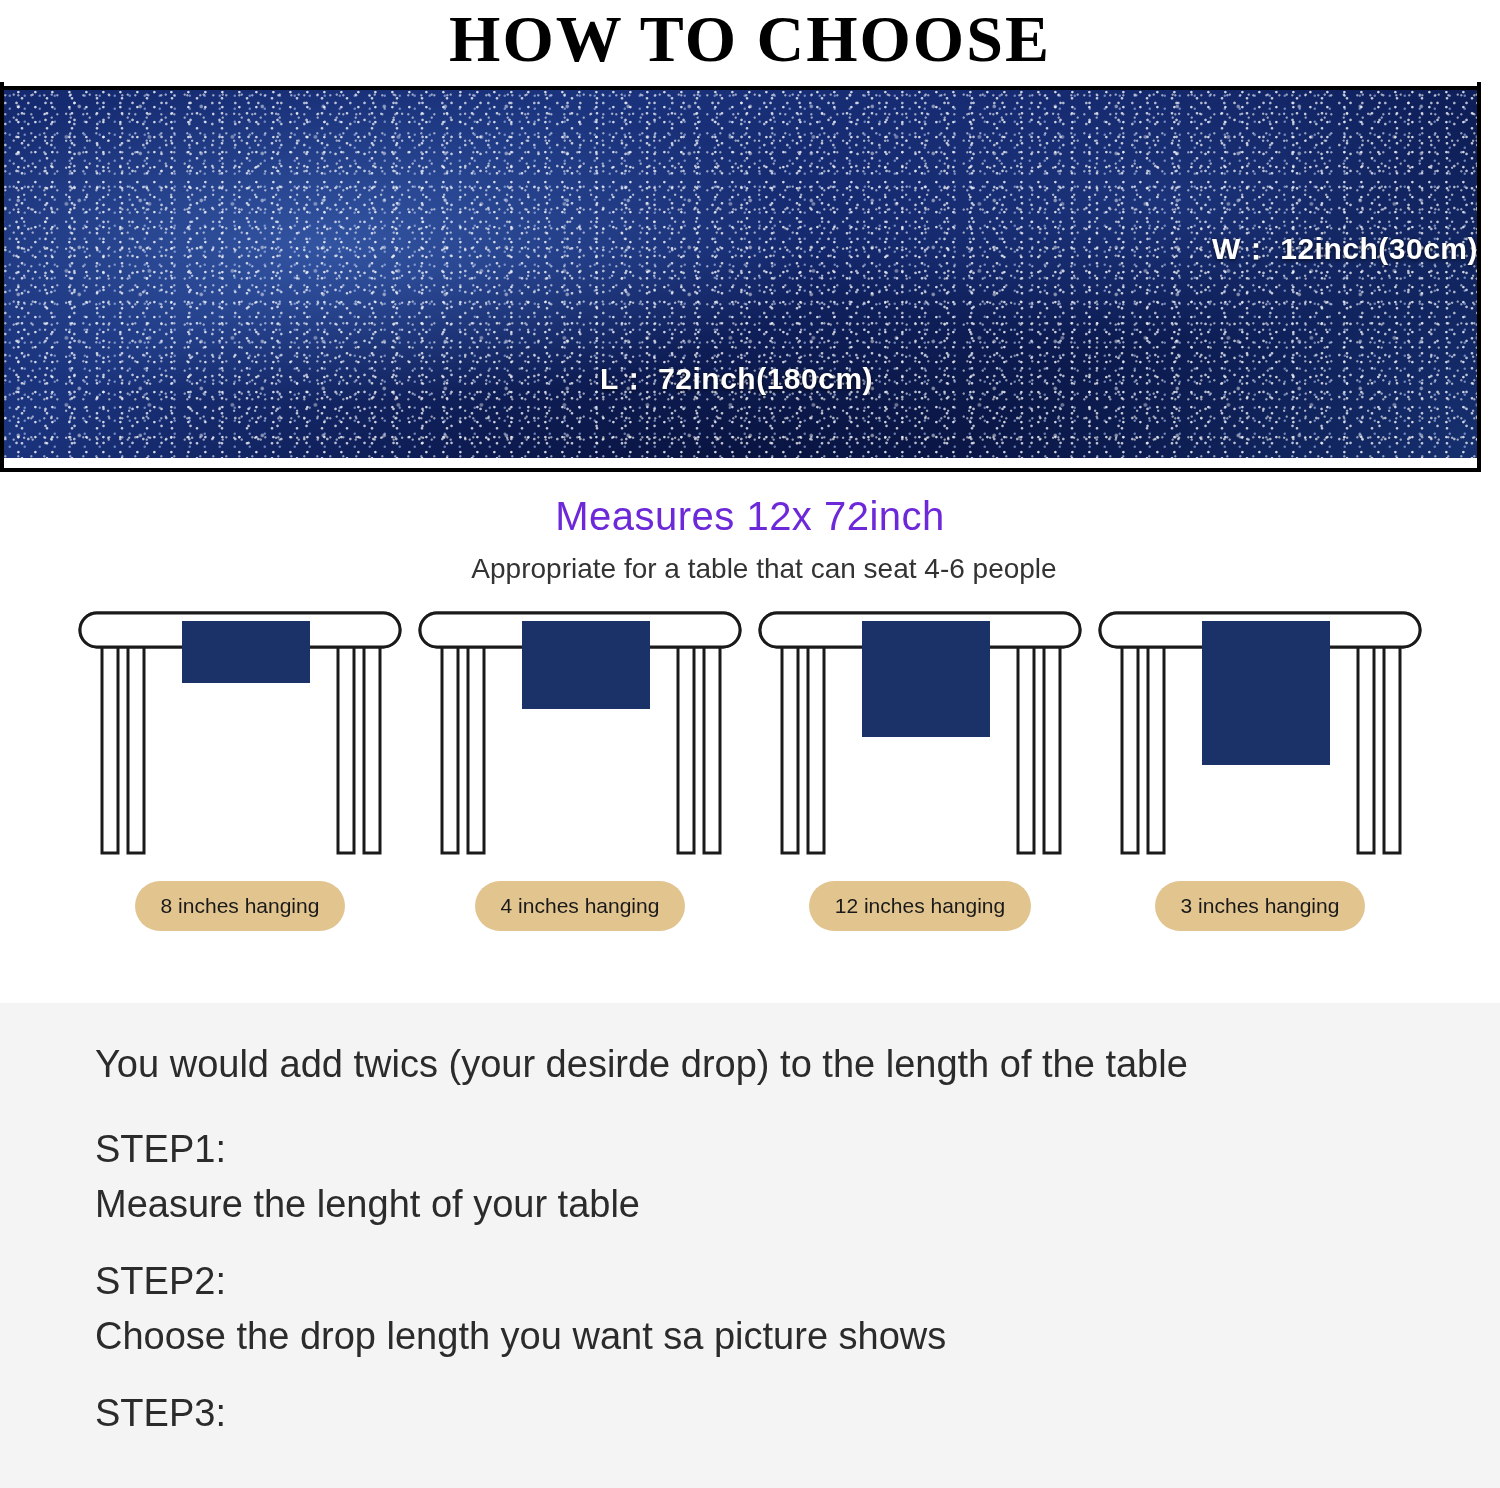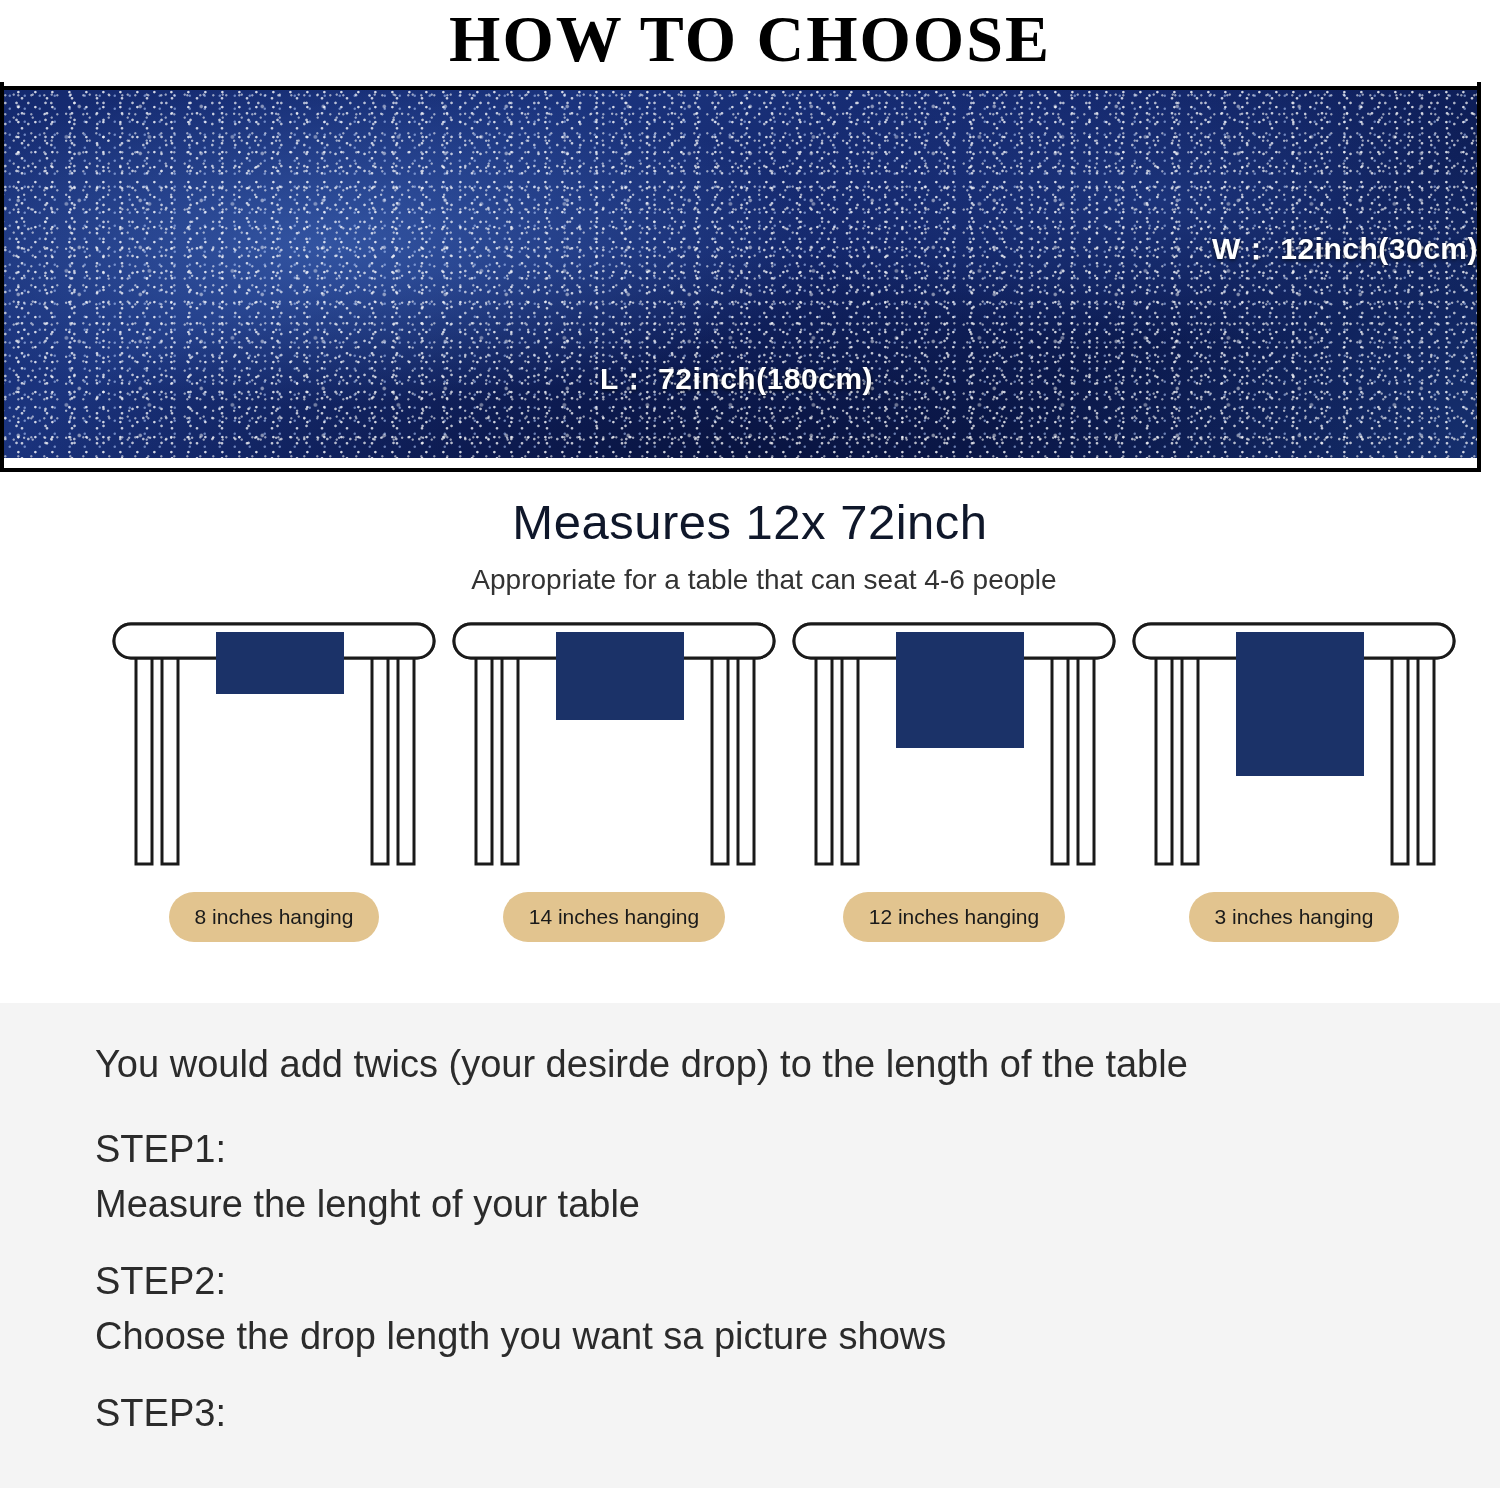--- a/index.html
+++ b/index.html
@@ -111,38 +111,38 @@
     left: 0;
     top: 4px;
     width: 1481px;
     height: 4px;
     background: #000;
   }
 
   
   .measures {
     text-align: center;
-    font-size: 49px;
-    color: #0f172a;
+    font-size: 40px;
+    color: #6d28d9;
     font-weight: 500;
     margin-top: 22px;
     letter-spacing: 0.5px;
   }
   .subtitle {
     text-align: center;
     font-size: 28px;
     color: #333333;
     margin-top: 14px;
     margin-left: 28px;
   }
 
   
   .tables-row {
     display: flex;
-    justify-content: flex-end;
+    justify-content: center;
     padding: 24px 36px 0 36px;
     box-sizing: border-box;
     width: 1500px;
   }
   .table-cell {
     width: 340px;
     display: flex;
     flex-direction: column;
     align-items: center;
   }
@@ -222,21 +222,21 @@
       <svg width="340" height="250" viewBox="0 0 340 250">
         <rect x="10" y="4" width="320" height="34" rx="17" fill="#ffffff" stroke="#1a1a1a" stroke-width="3"></rect>
         <rect x="32" y="38" width="16" height="206" fill="#ffffff" stroke="#1a1a1a" stroke-width="3"></rect>
         <rect x="58" y="38" width="16" height="206" fill="#ffffff" stroke="#1a1a1a" stroke-width="3"></rect>
         <rect x="268" y="38" width="16" height="206" fill="#ffffff" stroke="#1a1a1a" stroke-width="3"></rect>
         <rect x="294" y="38" width="16" height="206" fill="#ffffff" stroke="#1a1a1a" stroke-width="3"></rect>
         <rect x="10" y="4" width="320" height="34" rx="17" fill="#ffffff" stroke="#1a1a1a" stroke-width="3"></rect>
         <rect x="112" y="12" width="128" height="88" fill="#1b3268"></rect>
       </svg>
     </div>
-    <div class="badge">14 inches hanging</div>
+    <div class="badge">4 inches hanging</div>
   </div>
 
   <div class="table-cell">
     <div class="diagram">
       <svg width="340" height="250" viewBox="0 0 340 250">
         <rect x="10" y="4" width="320" height="34" rx="17" fill="#ffffff" stroke="#1a1a1a" stroke-width="3"></rect>
         <rect x="32" y="38" width="16" height="206" fill="#ffffff" stroke="#1a1a1a" stroke-width="3"></rect>
         <rect x="58" y="38" width="16" height="206" fill="#ffffff" stroke="#1a1a1a" stroke-width="3"></rect>
         <rect x="268" y="38" width="16" height="206" fill="#ffffff" stroke="#1a1a1a" stroke-width="3"></rect>
         <rect x="294" y="38" width="16" height="206" fill="#ffffff" stroke="#1a1a1a" stroke-width="3"></rect>

